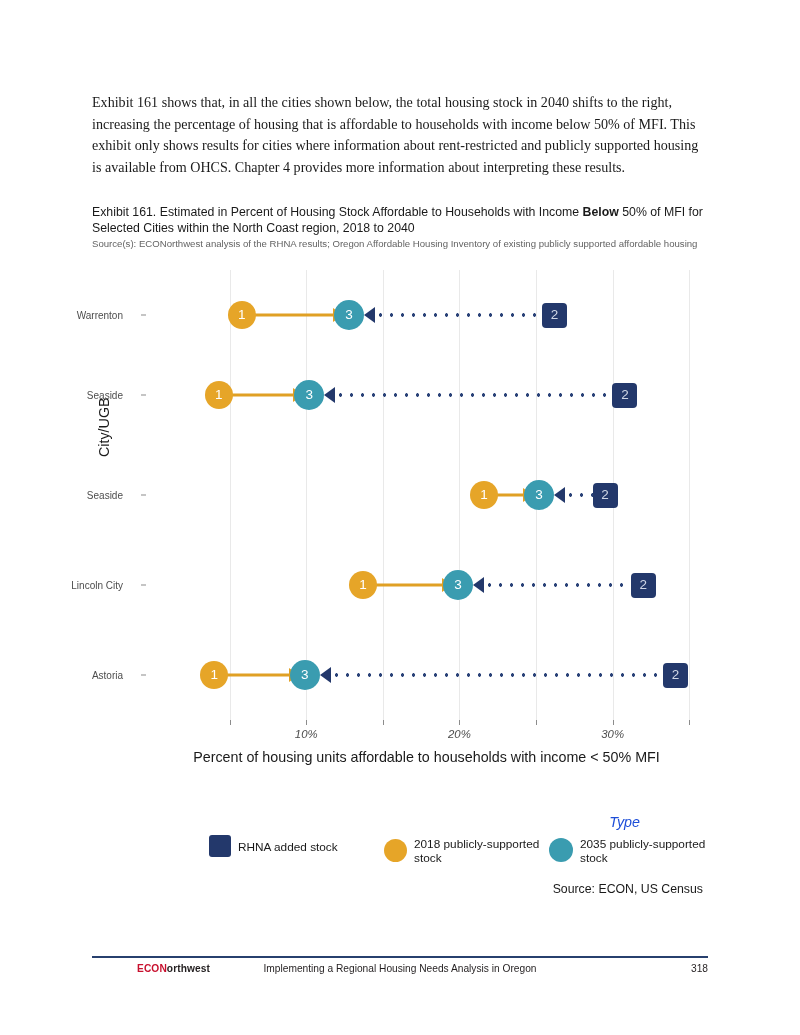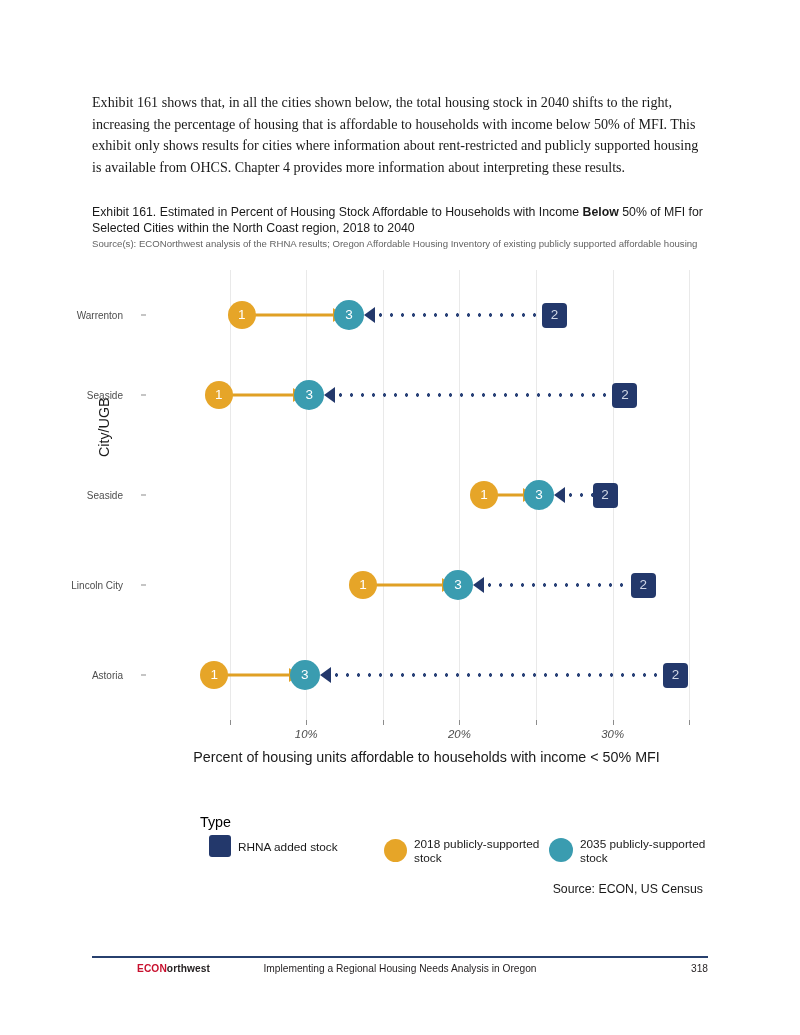--- a/index.html
+++ b/index.html
@@ -209,25 +209,26 @@
   }
 
   
   .legend {
     position: absolute;
     left: 200px;
     top: 552px;
     width: 510px;
   }
   .legend-title {
-    text-align: left;
+    text-align: right;
     font-size: 14.3px;
-    color: #000000;
+    color: #1d4ed8;
     margin-bottom: 5px;
     padding-right: 70px;
+    font-style: italic;
   }
   .legend-items {
     display: flex;
     align-items: flex-start;
     gap: 0;
     padding-left: 9px;
   }
   .legend-item {
     display: flex;
     align-items: center;

